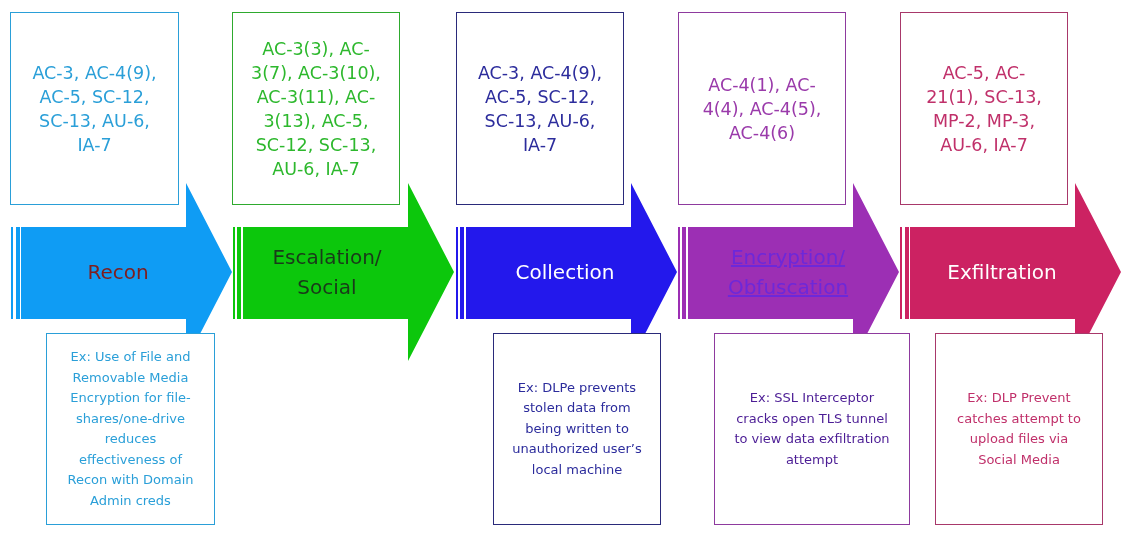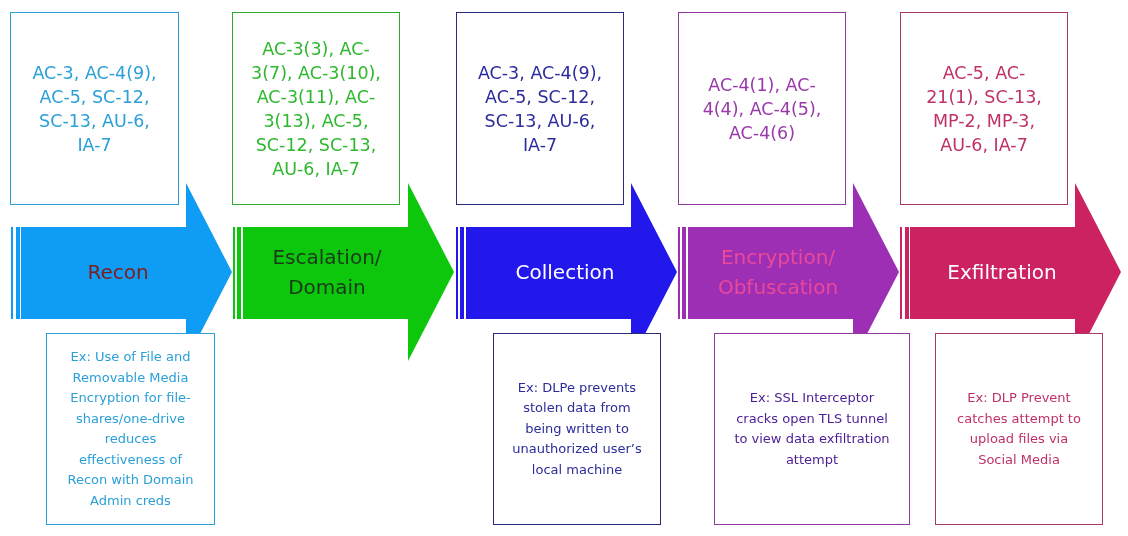--- a/index.html
+++ b/index.html
@@ -40,21 +40,21 @@
   <div class="stage" style="left:232px;">
     <svg class="arrow-svg" viewBox="0 0 240 185">
       <rect x="1" y="47" width="2" height="92" fill="#0cc70c"></rect>
       <rect x="5" y="47" width="4" height="92" fill="#0cc70c"></rect>
       <polygon points="11,47 176,47 176,3 222,92 176,181 176,139 11,139" fill="#0cc70c"></polygon>
     </svg>
     <div class="box controls" style="left: 0px; width: 168px; border-color: rgb(46, 170, 46); color: rgb(45, 184, 45);">
       <span>AC-3(3), AC-3(7), AC-3(10), AC-3(11), AC-3(13), AC-5, SC-12, SC-13, AU-6, IA-7</span>
     </div>
     <div class="arrow-label" style="left: 20px; width: 150px; color: rgb(26, 58, 26);">
-      <span>Escalation/ Domain</span>
+      <span>Escalation/ Social</span>
     </div>
   </div>
 
   <div class="stage" style="left:455px;">
     <svg class="arrow-svg" viewBox="0 0 240 185">
       <rect x="1" y="47" width="2" height="92" fill="#2318ec"></rect>
       <rect x="5" y="47" width="4" height="92" fill="#2318ec"></rect>
       <polygon points="11,47 176,47 176,3 222,92 176,181 176,139 11,139" fill="#2318ec"></polygon>
     </svg>
     <div class="box controls" style="left: 1px; width: 168px; border-color: rgb(42, 42, 122); color: rgb(44, 44, 156);">
@@ -70,21 +70,21 @@
 
   <div class="stage" style="left:677px;">
     <svg class="arrow-svg" viewBox="0 0 240 185">
       <rect x="1" y="47" width="2" height="92" fill="#9c2fb4"></rect>
       <rect x="5" y="47" width="4" height="92" fill="#9c2fb4"></rect>
       <polygon points="11,47 176,47 176,3 222,92 176,181 176,139 11,139" fill="#9c2fb4"></polygon>
     </svg>
     <div class="box controls" style="left: 1px; width: 168px; border-color: rgb(142, 58, 158); color: rgb(154, 58, 170);">
       <span>AC-4(1), AC-4(4), AC-4(5), AC-4(6)</span>
     </div>
-    <div class="arrow-label" style="left: 16px; width: 170px; color: #ec4899;">
+    <div class="arrow-label" style="left: 26px; width: 170px; color: #6d28d9; text-decoration: underline;">
       <span>Encryption/ Obfuscation</span>
     </div>
     <div class="box example" style="left: 1px; width: 196px; border-color: rgb(142, 58, 158); color: #4c1d95;">
       <span>Ex: SSL Interceptor cracks open TLS tunnel to view data exfiltration attempt</span>
     </div>
   </div>
 
   <div class="stage" style="left:899px;">
     <svg class="arrow-svg" viewBox="0 0 240 185">
       <rect x="1" y="47" width="2" height="92" fill="#cc2262"></rect>

